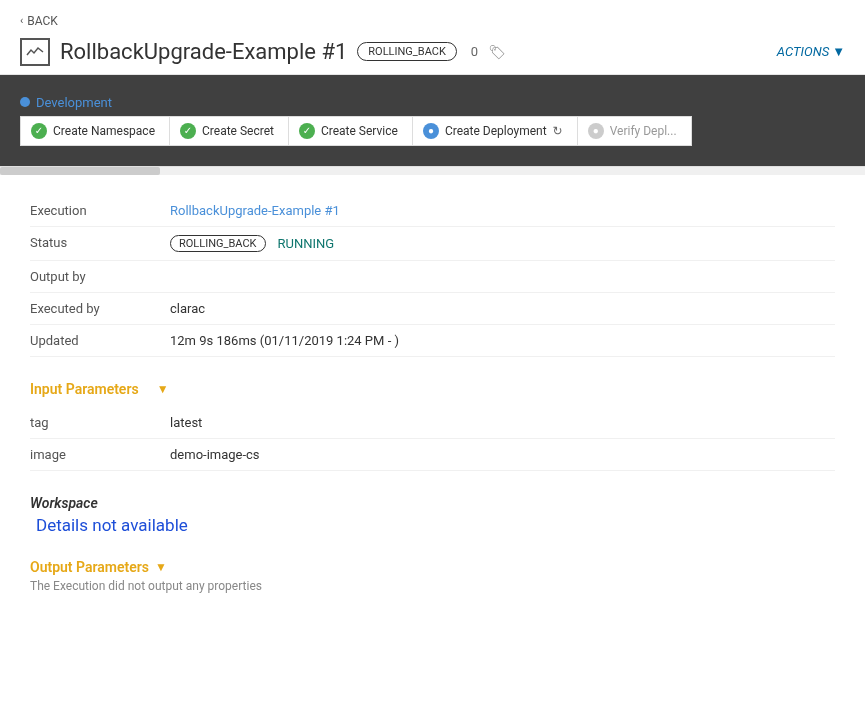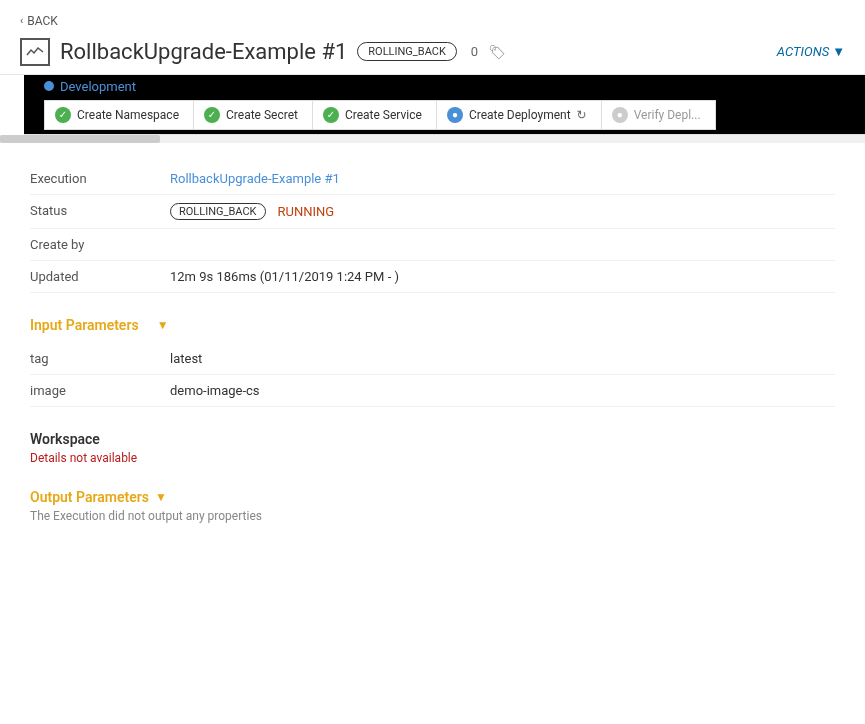--- a/index.html
+++ b/index.html
@@ -79,24 +79,23 @@
       align-items: center;
       gap: 3px;
       cursor: pointer;
       color: #0369a1;
       font-size: 13px;
       margin-left: auto;
       font-style: italic;
     }
 
     .pipeline-bar {
-      background: #000000;
+      background: #404040;
       border-bottom: 1px solid #e0e0e0;
-      padding: 4px 20px;
-      margin-left: 24px;
+      padding: 20px 20px;
     }
 
     .env-label {
       display: flex;
       align-items: center;
       gap: 6px;
       font-size: 13px;
       color: #4a90d9;
       margin-bottom: 6px;
     }
@@ -235,21 +234,21 @@
       border: 1px solid #333;
       border-radius: 12px;
       padding: 1px 8px;
       font-size: 11px;
       color: #333;
       display: inline-block;
       margin-right: 6px;
     }
 
     .running-text {
-      color: #c2410c;
+      color: #0f766e;
       font-size: 13px;
     }
 
     .section-title {
       font-size: 14px;
       font-weight: 600;
       color: #e6a817;
       margin-bottom: 10px;
       display: flex;
       align-items: center;
@@ -267,25 +266,27 @@
 
     .workspace-block {
       margin-bottom: 24px;
     }
 
     .workspace-title {
       font-size: 14px;
       font-weight: 600;
       color: #333;
       margin-bottom: 4px;
+      font-style: italic;
     }
 
     .workspace-desc {
-      font-size: 12px;
-      color: #b91c1c;
+      font-size: 17px;
+      color: #1d4ed8;
+      margin-left: 6px;
     }
 
     .output-title {
       font-size: 14px;
       font-weight: 600;
       color: #e6a817;
       margin-bottom: 4px;
       display: flex;
       align-items: center;
       gap: 6px;
@@ -373,24 +374,28 @@
 
     <div class="info-row">
       <div class="info-label">Status</div>
       <div style="display:flex; align-items:center; gap:6px;">
         <span class="inline-badge">ROLLING_BACK</span>
         <span class="running-text">RUNNING</span>
       </div>
     </div>
 
     <div class="info-row">
-      <div class="info-label">Create by</div>
+      <div class="info-label">Output by</div>
       <div class="info-value"></div>
     </div>
 
+    <div class="info-row">
+      <div class="info-label">Executed by</div>
+      <div class="info-value">clarac</div>
+    </div>
 
     <div class="info-row">
       <div class="info-label">Updated</div>
       <div class="info-value">12m 9s 186ms (01/11/2019 1:24 PM - )</div>
     </div>
 
   </div>
 
   <div class="section-block">
     <div class="section-title">

